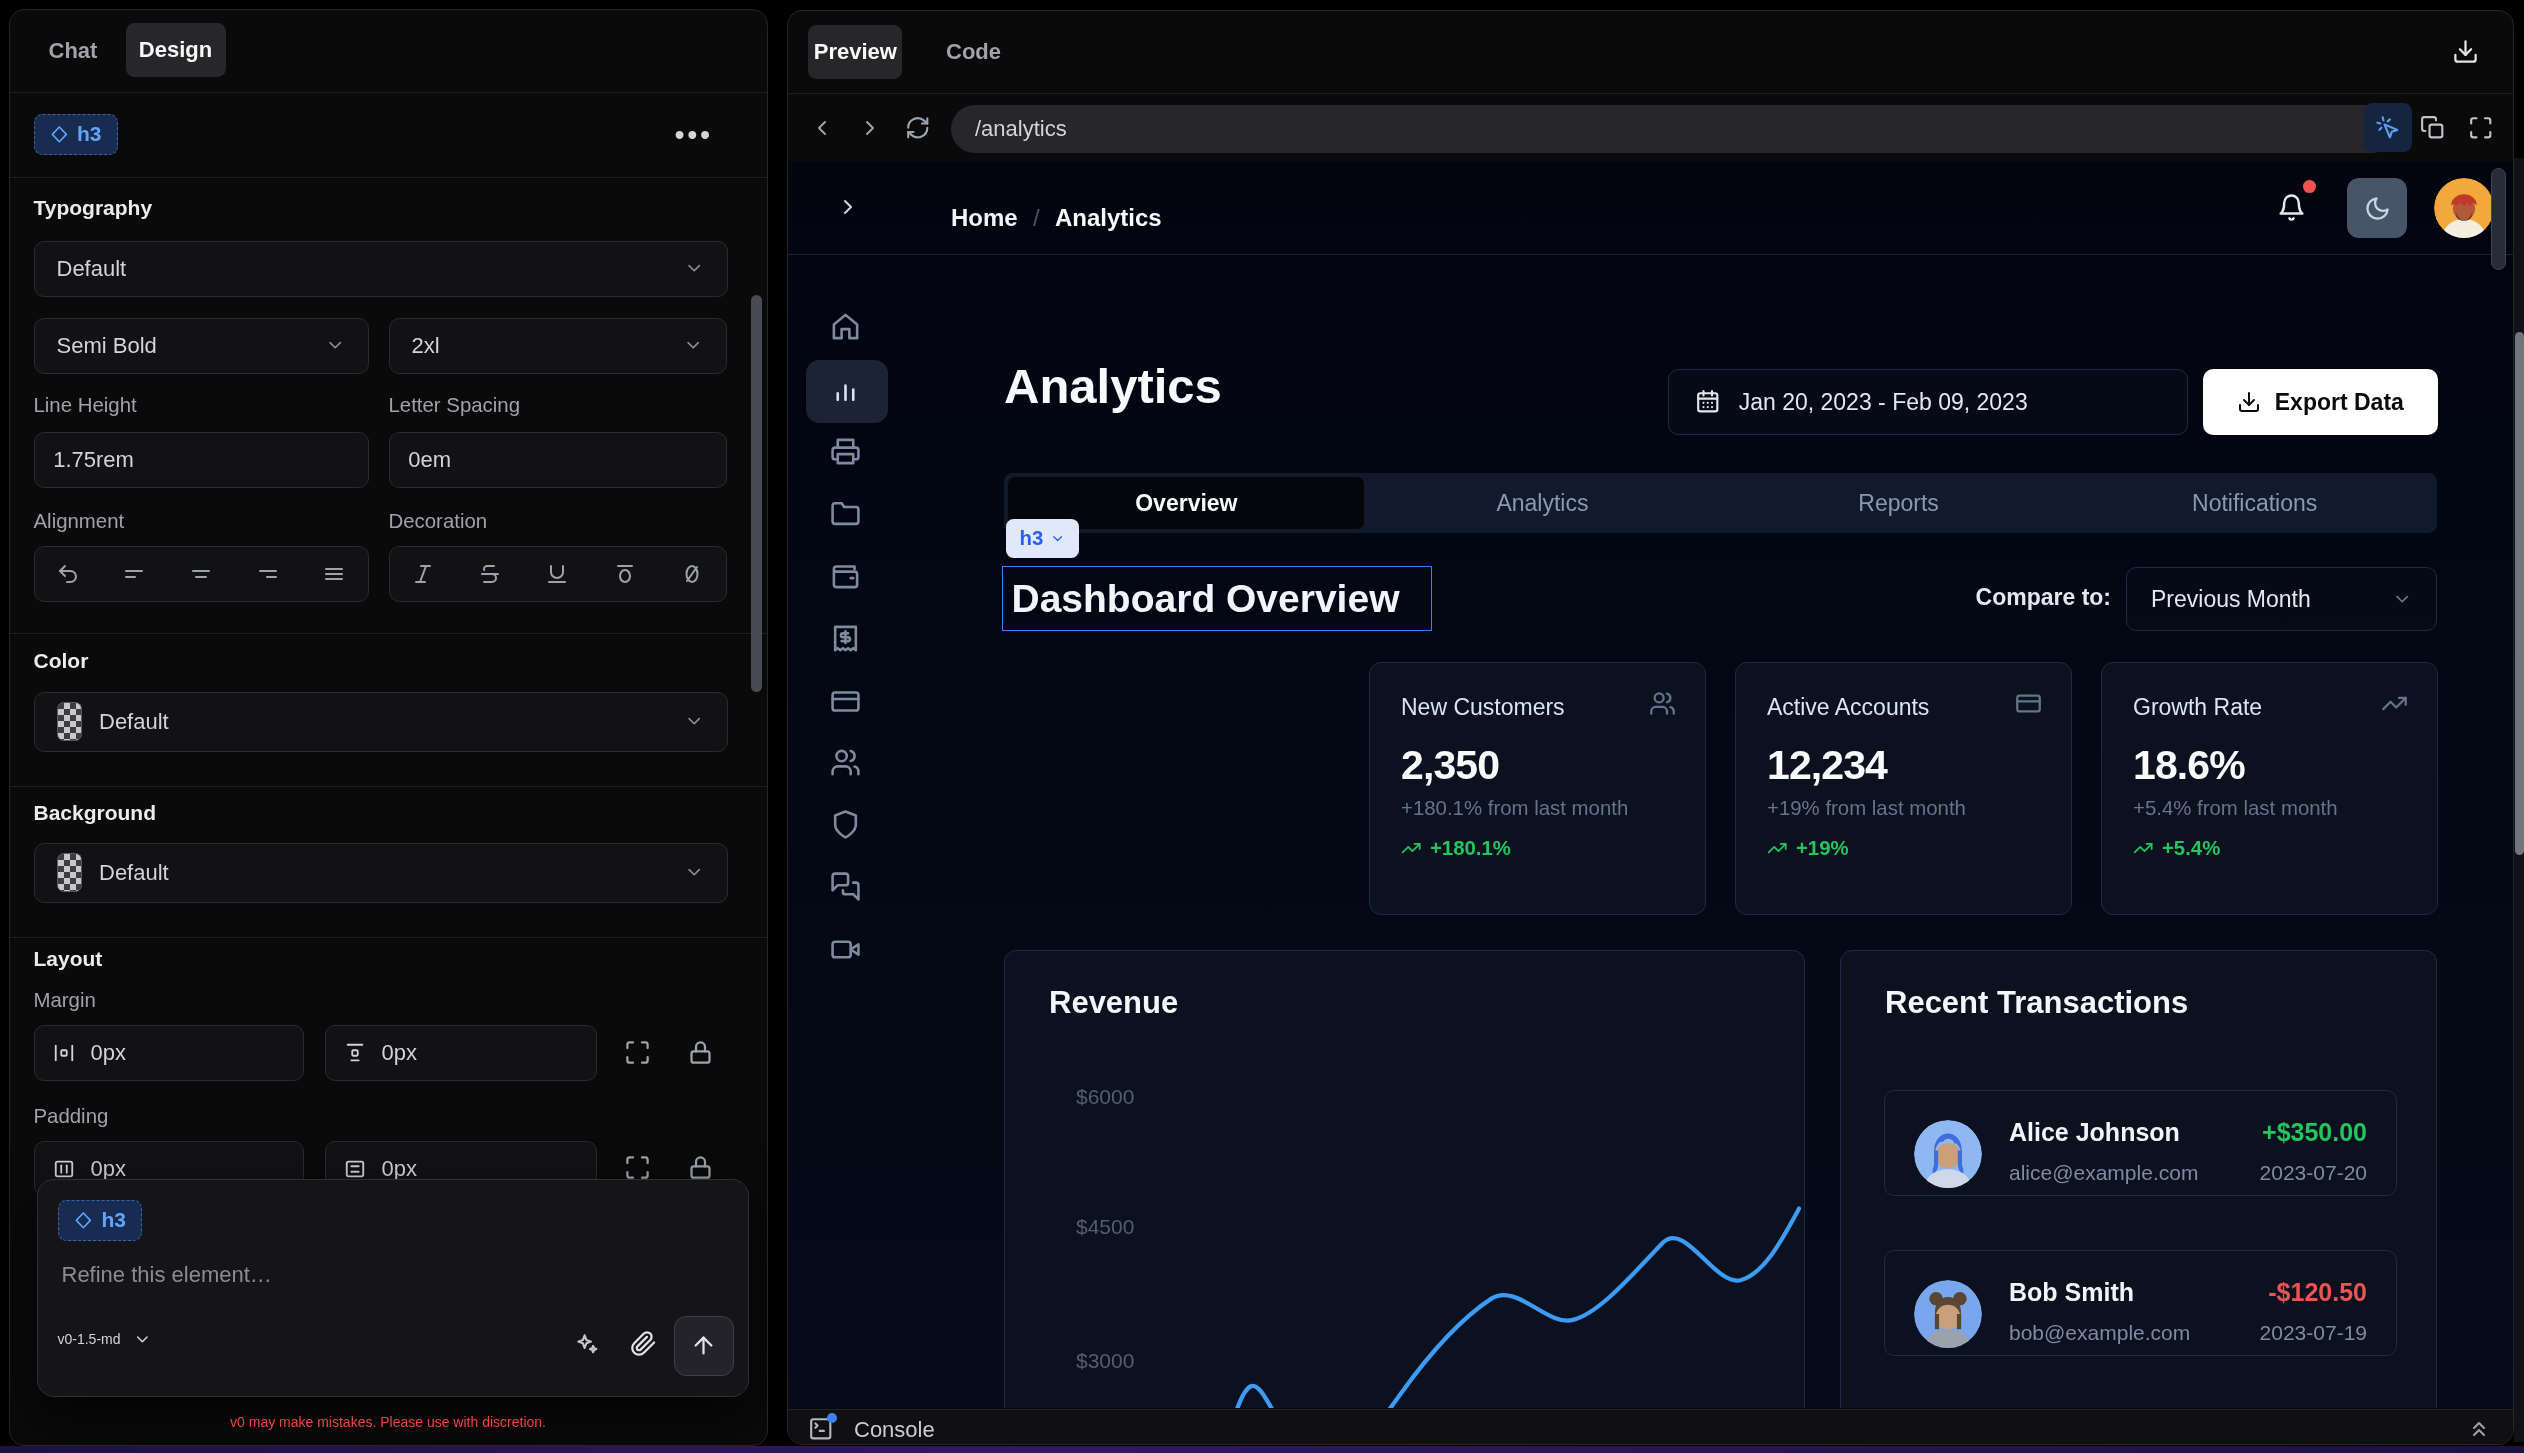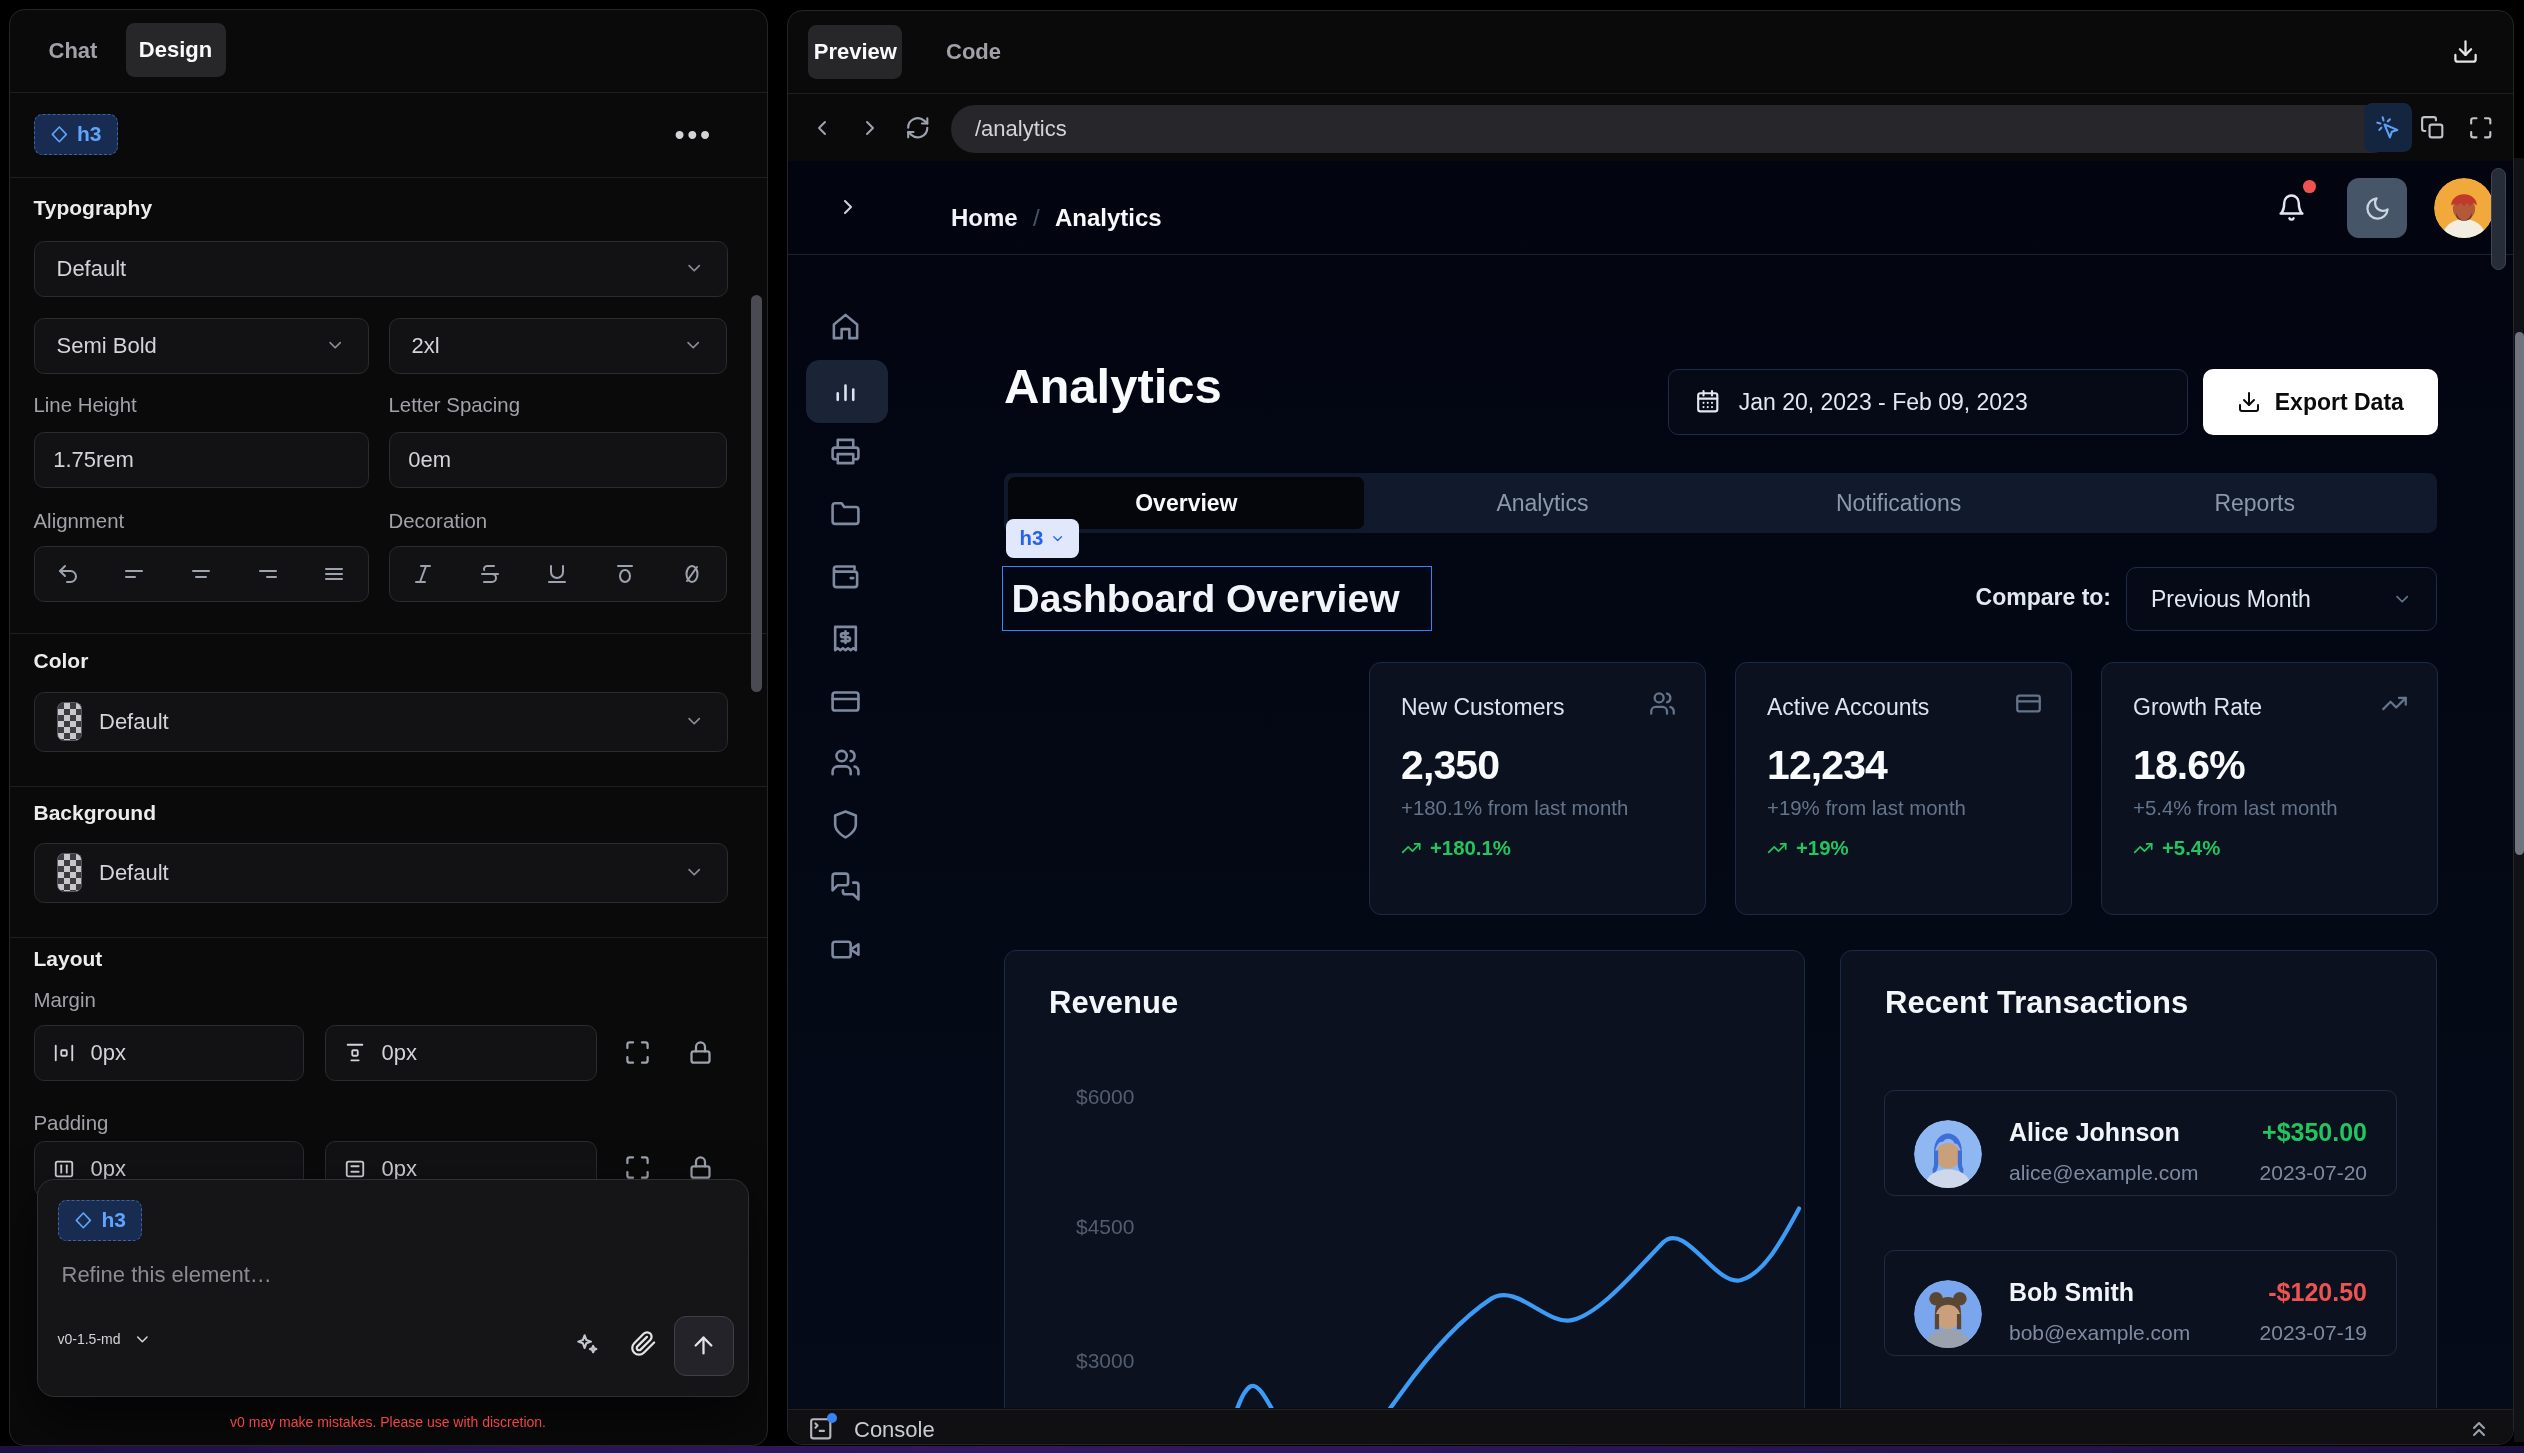--- a/index.html
+++ b/index.html
@@ -212,21 +212,21 @@
         <path d="M3 16v3a2 2 0 0 0 2 2h3"></path>
         <path d="M16 21h3a2 2 0 0 0 2-2v-3"></path>
       </svg>
   </div>
   <div class="abs" style="left:677px; top:1029px; color:#9da3ae;">
     <svg class="ic" width="27" height="27" viewBox="0 0 24 24">
         <rect x="4" y="11" width="16" height="10" rx="2"></rect>
         <path d="M8 11V7a4 4 0 0 1 8 0v4"></path>
       </svg>
   </div>
-  <div class="abs sublbl" style="left:24px; top:1095px;margin-top:7px;">Padding</div>
+  <div class="abs sublbl" style="left:24px; top:1095px;">Padding</div>
   <div class="abs inputbox" style="left:24px; top:1131px; width:270px;">
     <svg class="ic" width="22" height="22" viewBox="0 0 24 24">
         <rect x="3" y="4" width="18" height="16" rx="2"></rect>
         <line x1="9" y1="8" x2="9" y2="16"></line>
         <line x1="15" y1="8" x2="15" y2="16"></line>
       </svg>
     <span>0px</span>
   </div>
   <div class="abs inputbox" style="left:315px; top:1131px; width:272px;">
     <svg class="ic" width="22" height="22" viewBox="0 0 24 24">
@@ -466,22 +466,22 @@
           <path d="M21 15v4a2 2 0 0 1-2 2H5a2 2 0 0 1-2-2v-4"></path>
           <path d="m7 10 5 5 5-5"></path>
           <path d="M12 15V3"></path>
         </svg>
       <span>Export Data</span>
     </div>
 
     <div class="abs tabbar" style="left:216px; top:312px; width:1433px; height:60px;">
       <div class="tabcell active">Overview</div>
       <div class="tabcell">Analytics</div>
+      <div class="tabcell">Reports</div>
       <div class="tabcell">Notifications</div>
-      <div class="tabcell">Reports</div>
     </div>
 
     <div class="abs selbadge" style="left:218px; top:358px; height:39px;">
       <span>h3</span>
       <svg class="ic" width="15.3" height="15.3" viewBox="0 0 24 24">
           <path d="m6 9 6 6 6-6"></path>
         </svg>
     </div>
     <div class="abs" style="left:214px; top:405px; width:430px; height:65px; border:1.7px solid #3b82f6; display:flex; align-items:center; padding-left:8.5px;">
       <span style="color:#f1f5f9; font-size:39px; font-weight:600;">Dashboard Overview</span>

